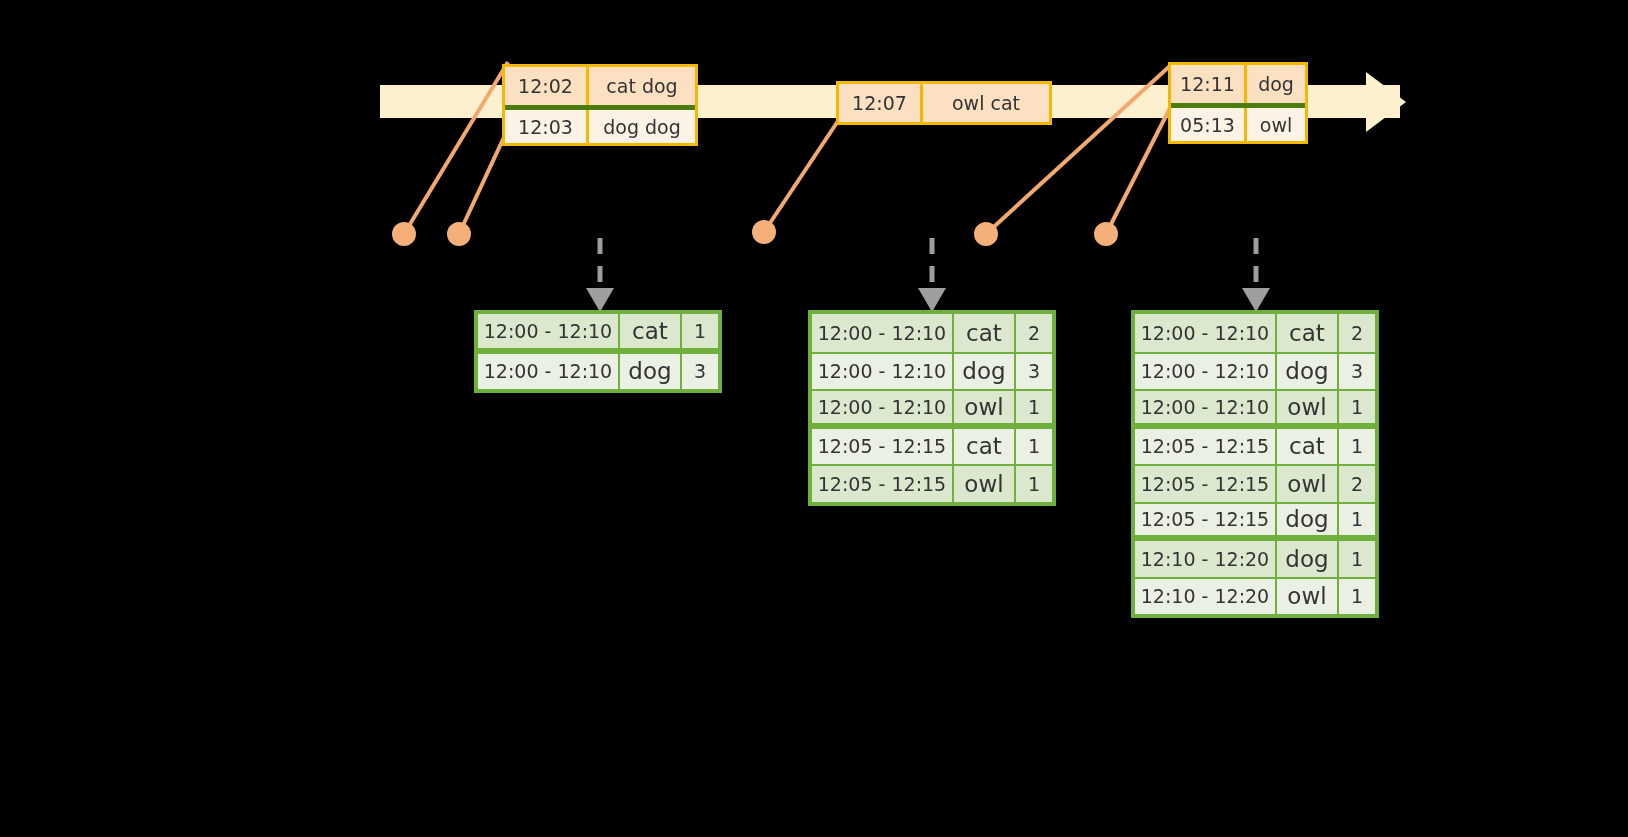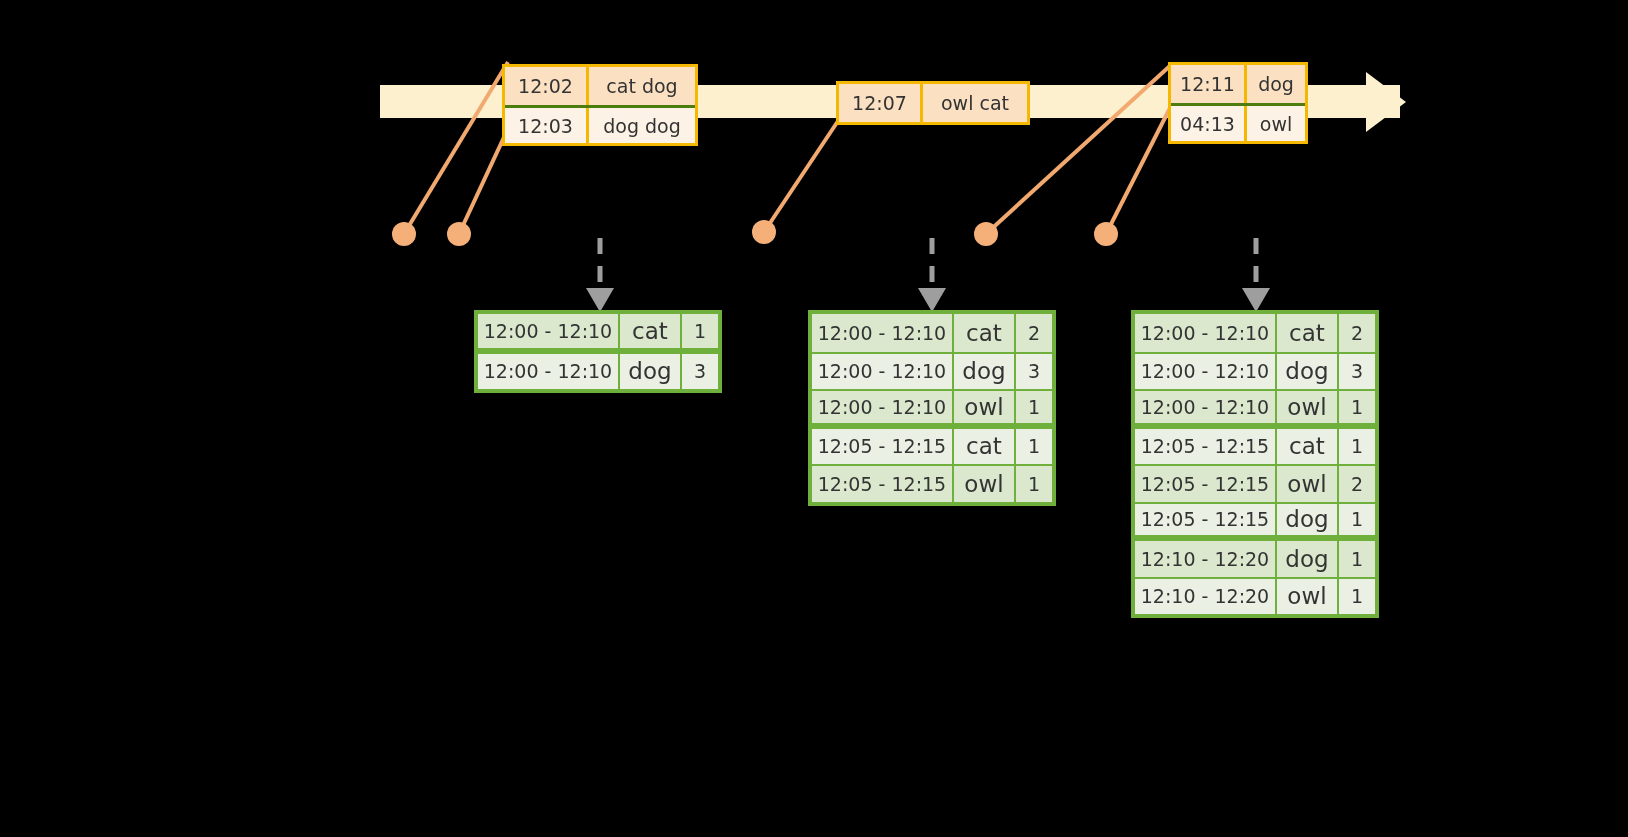--- a/index.html
+++ b/index.html
@@ -10,30 +10,30 @@
   
   #timeline-bar{position:absolute;left:380px;top:85px;width:1020px;height:33px;
                 background:#fdf0cf;}
   #timeline-arrowhead{position:absolute;left:1366px;top:72px;width:0;height:0;
                 border-top:30px solid transparent;border-bottom:30px solid transparent;
                 border-left:40px solid #fdf0cf;}
 
   .evt{position:absolute;border:3px solid #f5b800;box-sizing:border-box;
        display:flex;flex-direction:column;}
   .evt-row{display:flex;height:38px;box-sizing:border-box;}
-  .evt-row + .evt-row{border-top:3px solid #4d7c0f;}
+  .evt-row + .evt-row{border-top:5px solid #4d7c0f;}
   .evt-row.r0{background:#fbe0c2;}
   .evt-row.r1{background:#fdf2e6;}
   .evt-time{width:84px;display:flex;align-items:center;justify-content:center;
             font-size:19px;color:#333;border-right:3px solid #f5b800;box-sizing:border-box;}
   .evt-val{flex:1;display:flex;align-items:center;justify-content:center;
            font-size:19px;color:#333;box-sizing:border-box;}
 
   #evt-a{left:502px;top:64px;width:196px;}
-  #evt-b{left:836px;top:81px;width:194px;}
+  #evt-b{left:836px;top:81px;width:216px;}
   #evt-c{left:1168px;top:62px;width:140px;}
   #evt-c .evt-time{width:76px;}
 
   
   .dot{position:absolute;width:24px;height:24px;border-radius:50%;background:#f5b07a;}
   svg#links{position:absolute;left:0;top:0;width:1628px;height:837px;
             pointer-events:none;}
 
   
   .rtable{position:absolute;border:4px solid #6fb03c;box-sizing:border-box;}
@@ -107,21 +107,21 @@
       <div class="evt-val">owl cat</div>
     </div>
   </div>
 
   <div class="evt" id="evt-c">
     <div class="evt-row r0">
       <div class="evt-time">12:11</div>
       <div class="evt-val">dog</div>
     </div>
     <div class="evt-row r1">
-      <div class="evt-time">04:13</div>
+      <div class="evt-time">05:13</div>
       <div class="evt-val">owl</div>
     </div>
   </div>
 
   <div class="rtable" id="tbl-1">
       <div class="rrow shade group-end">
         <div class="rwin">12:00 - 12:10</div>
         <div class="rkey">cat</div>
         <div class="rcnt">1</div>
       </div>

